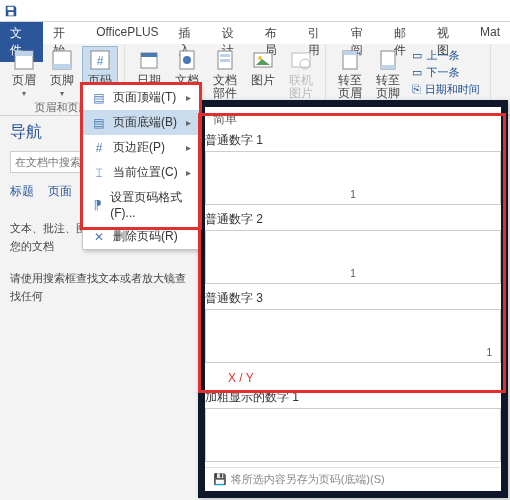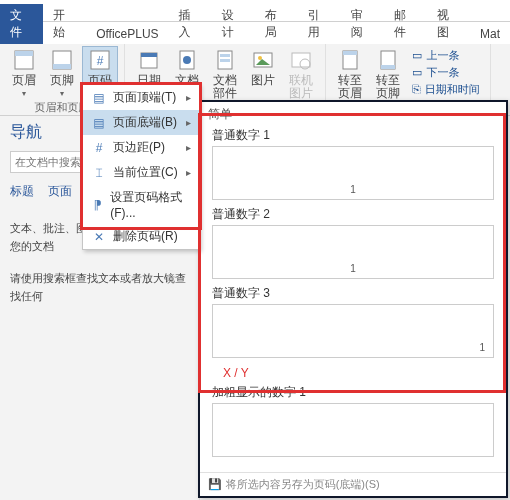--- a/index.html
+++ b/index.html
@@ -1,18 +1,18 @@
 <!DOCTYPE html>
 <html><head>
 <meta charset="utf-8">
 <style>
   * { margin: 0; padding: 0; box-sizing: border-box; font-family: "Microsoft YaHei", sans-serif; }
   body { width: 510px; height: 500px; background: #f3f3f3; overflow: hidden; font-size: 12px; color: #333; }
   .titlebar { height: 22px; background: #fff; border-bottom: 1px solid #d0d0d0; display: flex; align-items: center; padding: 0 4px; }
-  .tabs { height: 22px; background: #fff; display: flex; align-items: flex-end; }
+  .tabs { height: 22px; background: #fff; display: flex; align-items: flex-start; }
   .tab { padding: 3px 10px; color: #444; cursor: pointer; font-size: 12px; }
   .tab.file { background: #2b579a; color: #fff; }
   .ribbon { height: 72px; background: #f3f3f3; border-bottom: 1px solid #d0d0d0; display: flex; }
   .group { display: flex; flex-direction: column; align-items: center; justify-content: space-between; padding: 2px 6px 1px; border-right: 1px solid #e0e0e0; }
   .group-items { display: flex; gap: 2px; align-items: flex-start; }
   .big-btn { display: flex; flex-direction: column; align-items: center; padding: 2px 4px; gap: 2px; cursor: pointer; width: 36px; }
   .big-btn.active { background: #c9ddee; border: 1px solid #9bb8d3; padding:1px 3px; }
   .big-btn .ico { width: 24px; height: 24px; display:flex; align-items:center; justify-content:center; }
   .big-btn .lbl { font-size: 12px; color: #444; line-height: 1.1; text-align:center; }
   .caret { font-size: 8px; color: #666; }
@@ -24,23 +24,23 @@
   .navpane h2 { font-size: 16px; font-weight: normal; color: #2b579a; margin-bottom: 8px; }
   .search { width: 100%; height: 22px; border: 1px solid #ccc; padding: 0 4px; font-size: 11px; }
   .nav-tabs { display:flex; gap: 14px; margin-top: 10px; font-size:12px; color:#2b579a; }
   .nav-desc { margin-top: 20px; font-size: 11px; color: #444; line-height: 1.6; }
   .dropdown { position: absolute; left: 82px; top: 84px; width: 118px; background: #fff; border: 1px solid #c5c5c5; box-shadow: 2px 2px 4px rgba(0,0,0,.2); z-index: 10; }
   .dropdown-item { display:flex; align-items:center; gap:6px; padding: 4px 8px; font-size: 12px; color:#333; cursor:pointer; }
   .dropdown-item.hover { background: #c9ddee; }
   .dropdown-item .mi { width: 16px; height:16px; display:flex; align-items:center; justify-content:center; color:#4a7ab5; font-size:12px; }
   .dropdown-item .arrow { margin-left:auto; font-size:10px; color:#666; }
   .red-box { position:absolute; border: 3px solid #e03030; pointer-events:none; z-index:50; }
-  .submenu { position:absolute; left:198px; top:100px; width:310px; height:398px; background:#fff; border:2px solid #0f172a; box-shadow:2px 2px 6px rgba(0,0,0,.2); overflow:hidden; z-index:5; }
+  .submenu { position:absolute; left:198px; top:100px; width:310px; height:398px; background:#fff; border:7px solid #0f172a; box-shadow:2px 2px 6px rgba(0,0,0,.2); overflow:hidden; z-index:5; }
   .submenu-sect { font-size:12px; color:#555; padding: 4px 8px 2px; }
-  .preview-item { padding: 2px 12px 4px; }
+  .preview-item { padding: 2px 0 4px; }
   .preview-title { font-size: 12px; color:#333; margin-bottom:2px; }
   .preview-box { height: 54px; border:1px solid #ccc; background:#fff; position:relative; }
   .preview-box.small-num::after { content:"1"; position:absolute; bottom:4px; left:50%; transform:translateX(-50%); font-size:10px; color:#555; }
   .preview-box.right-num::after { content:"1"; position:absolute; bottom:4px; right:8px; font-size:10px; color:#555; }
   .submenu-footer { position:absolute; bottom:0; left:0; right:0; border-top:1px solid #e0e0e0; padding:4px 8px; font-size:11px; color:#888; display:flex; align-items:center; gap:4px;}
   svg { display:block; }
 </style>
 </head>
 <body>
 

